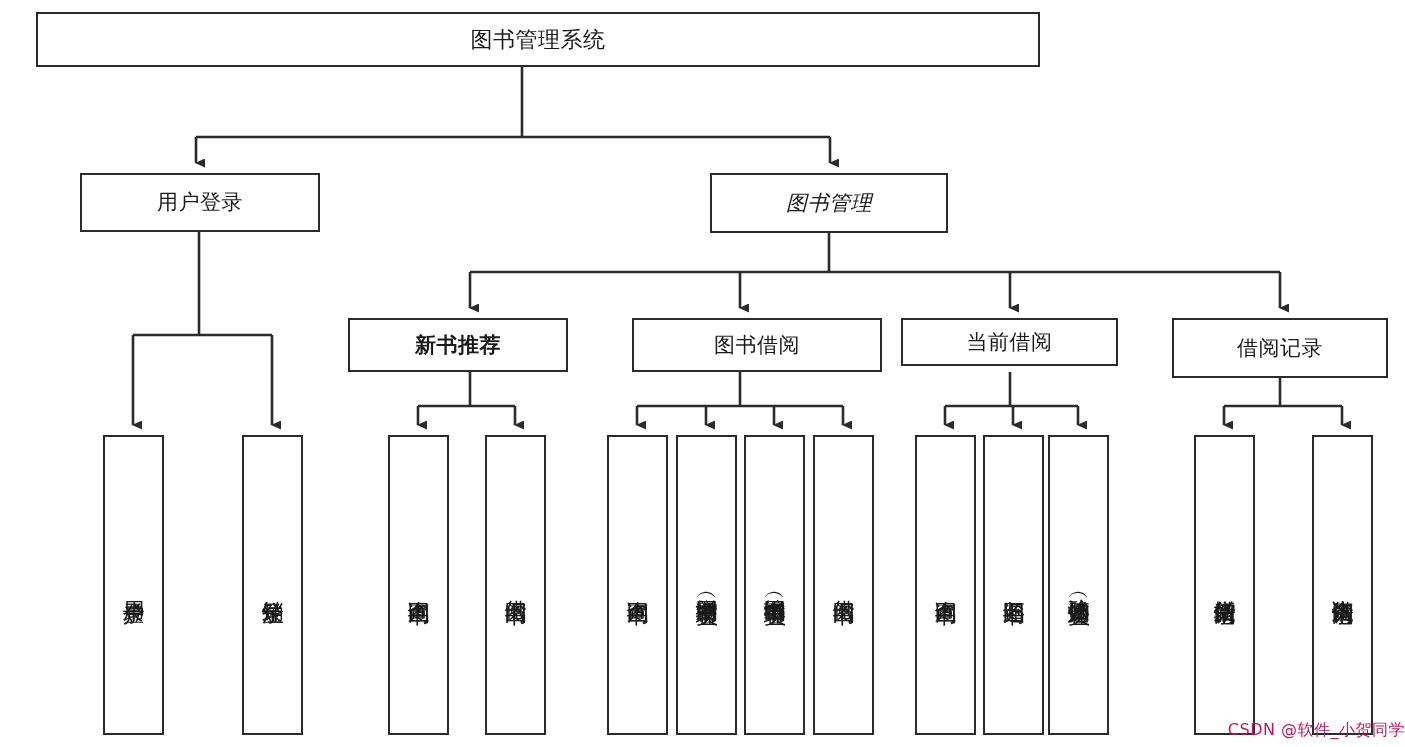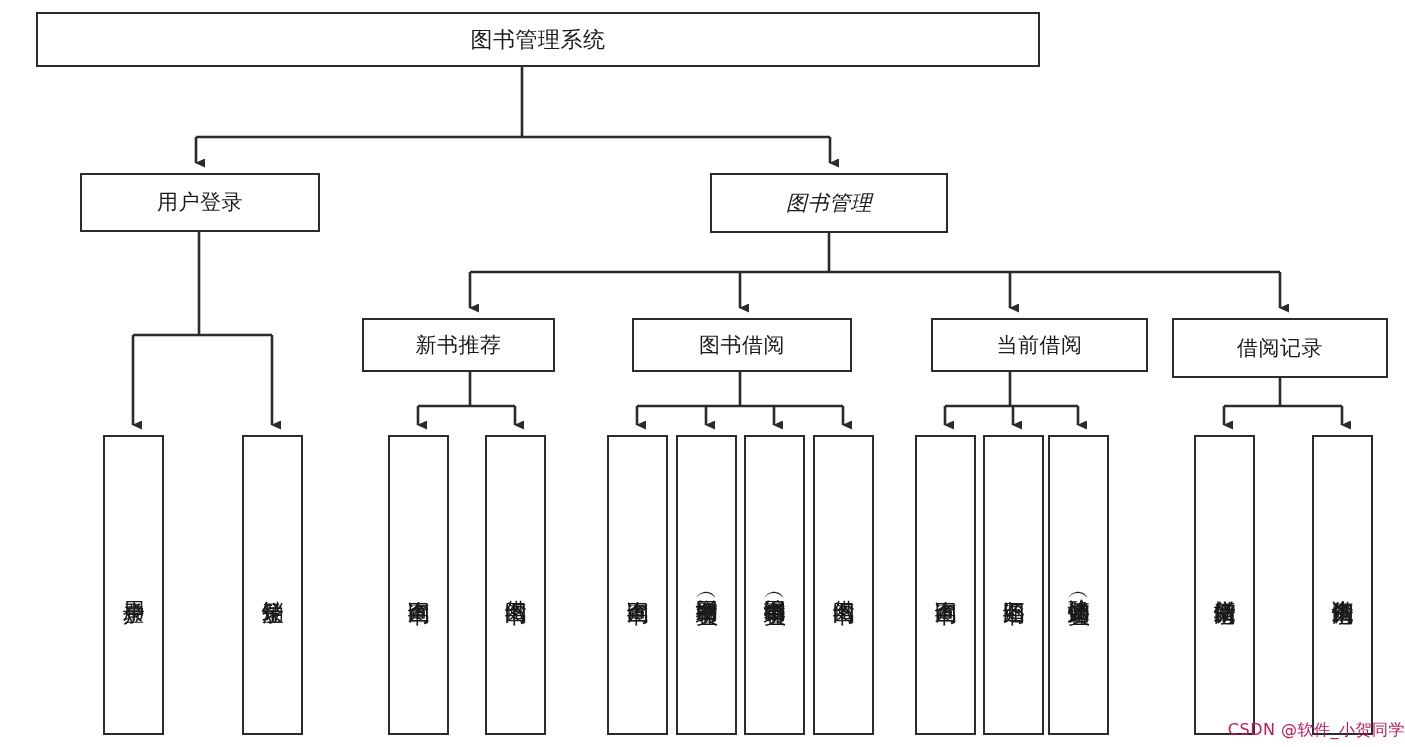--- a/index.html
+++ b/index.html
@@ -135,27 +135,27 @@
     <span class="label">图书管理系统</span>
   </div>
 
   <div class="node h" style="left:80px; top:173px; width:240px; height:59px;">
     <span class="label">用户登录</span>
   </div>
   <div class="node h" style="left:710px; top:173px; width:238px; height:60px;font-style:italic;">
     <span class="label">图书管理</span>
   </div>
 
-  <div class="node h" style="left:362px; top:318px; width:193px; height:54px;">
+  <div class="node h" style="left:348px; top:318px; width:220px; height:54px;font-weight:bold;">
     <span class="label">新书推荐</span>
   </div>
-  <div class="node h" style="left:632px; top:318px; width:220px; height:54px;">
+  <div class="node h" style="left:632px; top:318px; width:250px; height:54px;">
     <span class="label">图书借阅</span>
   </div>
-  <div class="node h" style="left:901px; top:318px; width:217px; height:54px;margin-left:30px;">
+  <div class="node h" style="left:901px; top:318px; width:217px; height:48px;">
     <span class="label">当前借阅</span>
   </div>
   <div class="node h" style="left:1172px; top:318px; width:216px; height:60px;">
     <span class="label">借阅记录</span>
   </div>
 
   <div class="node v" style="left:103px; top:435px; width:61px; height:300px;">
     <span class="label">用户登录</span>
   </div>
   <div class="node v" style="left:242px; top:435px; width:61px; height:300px;">

